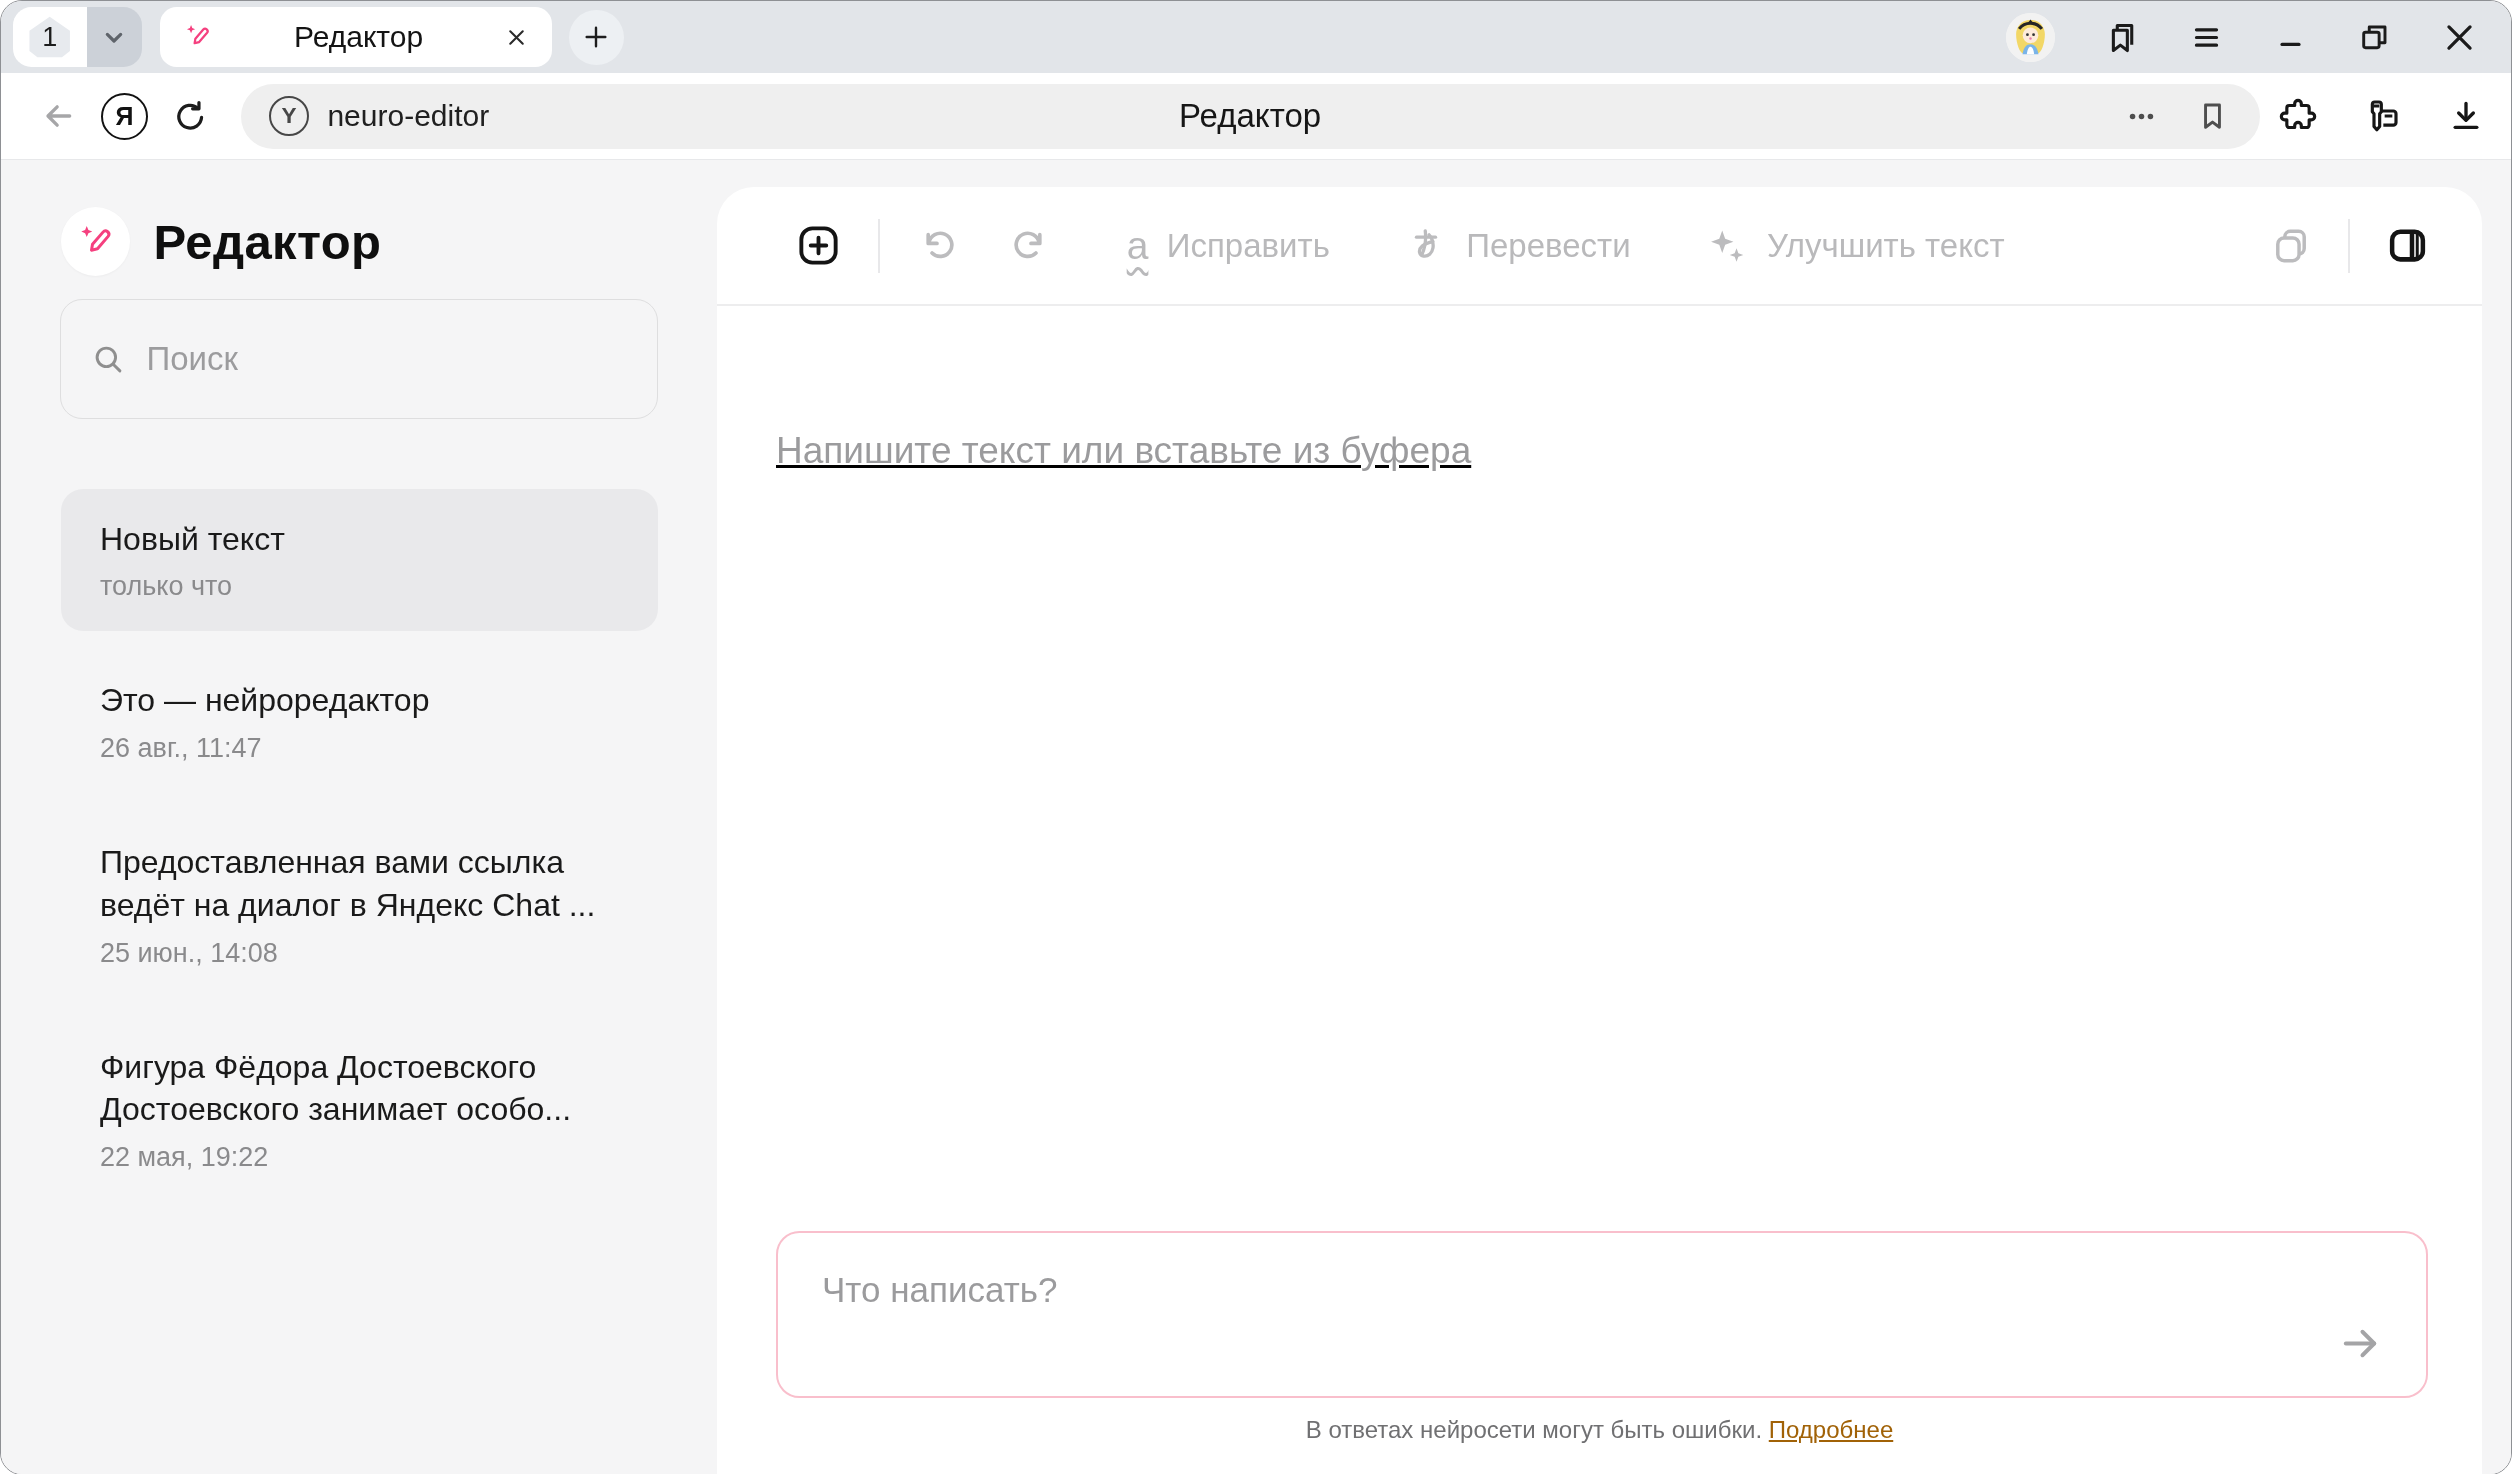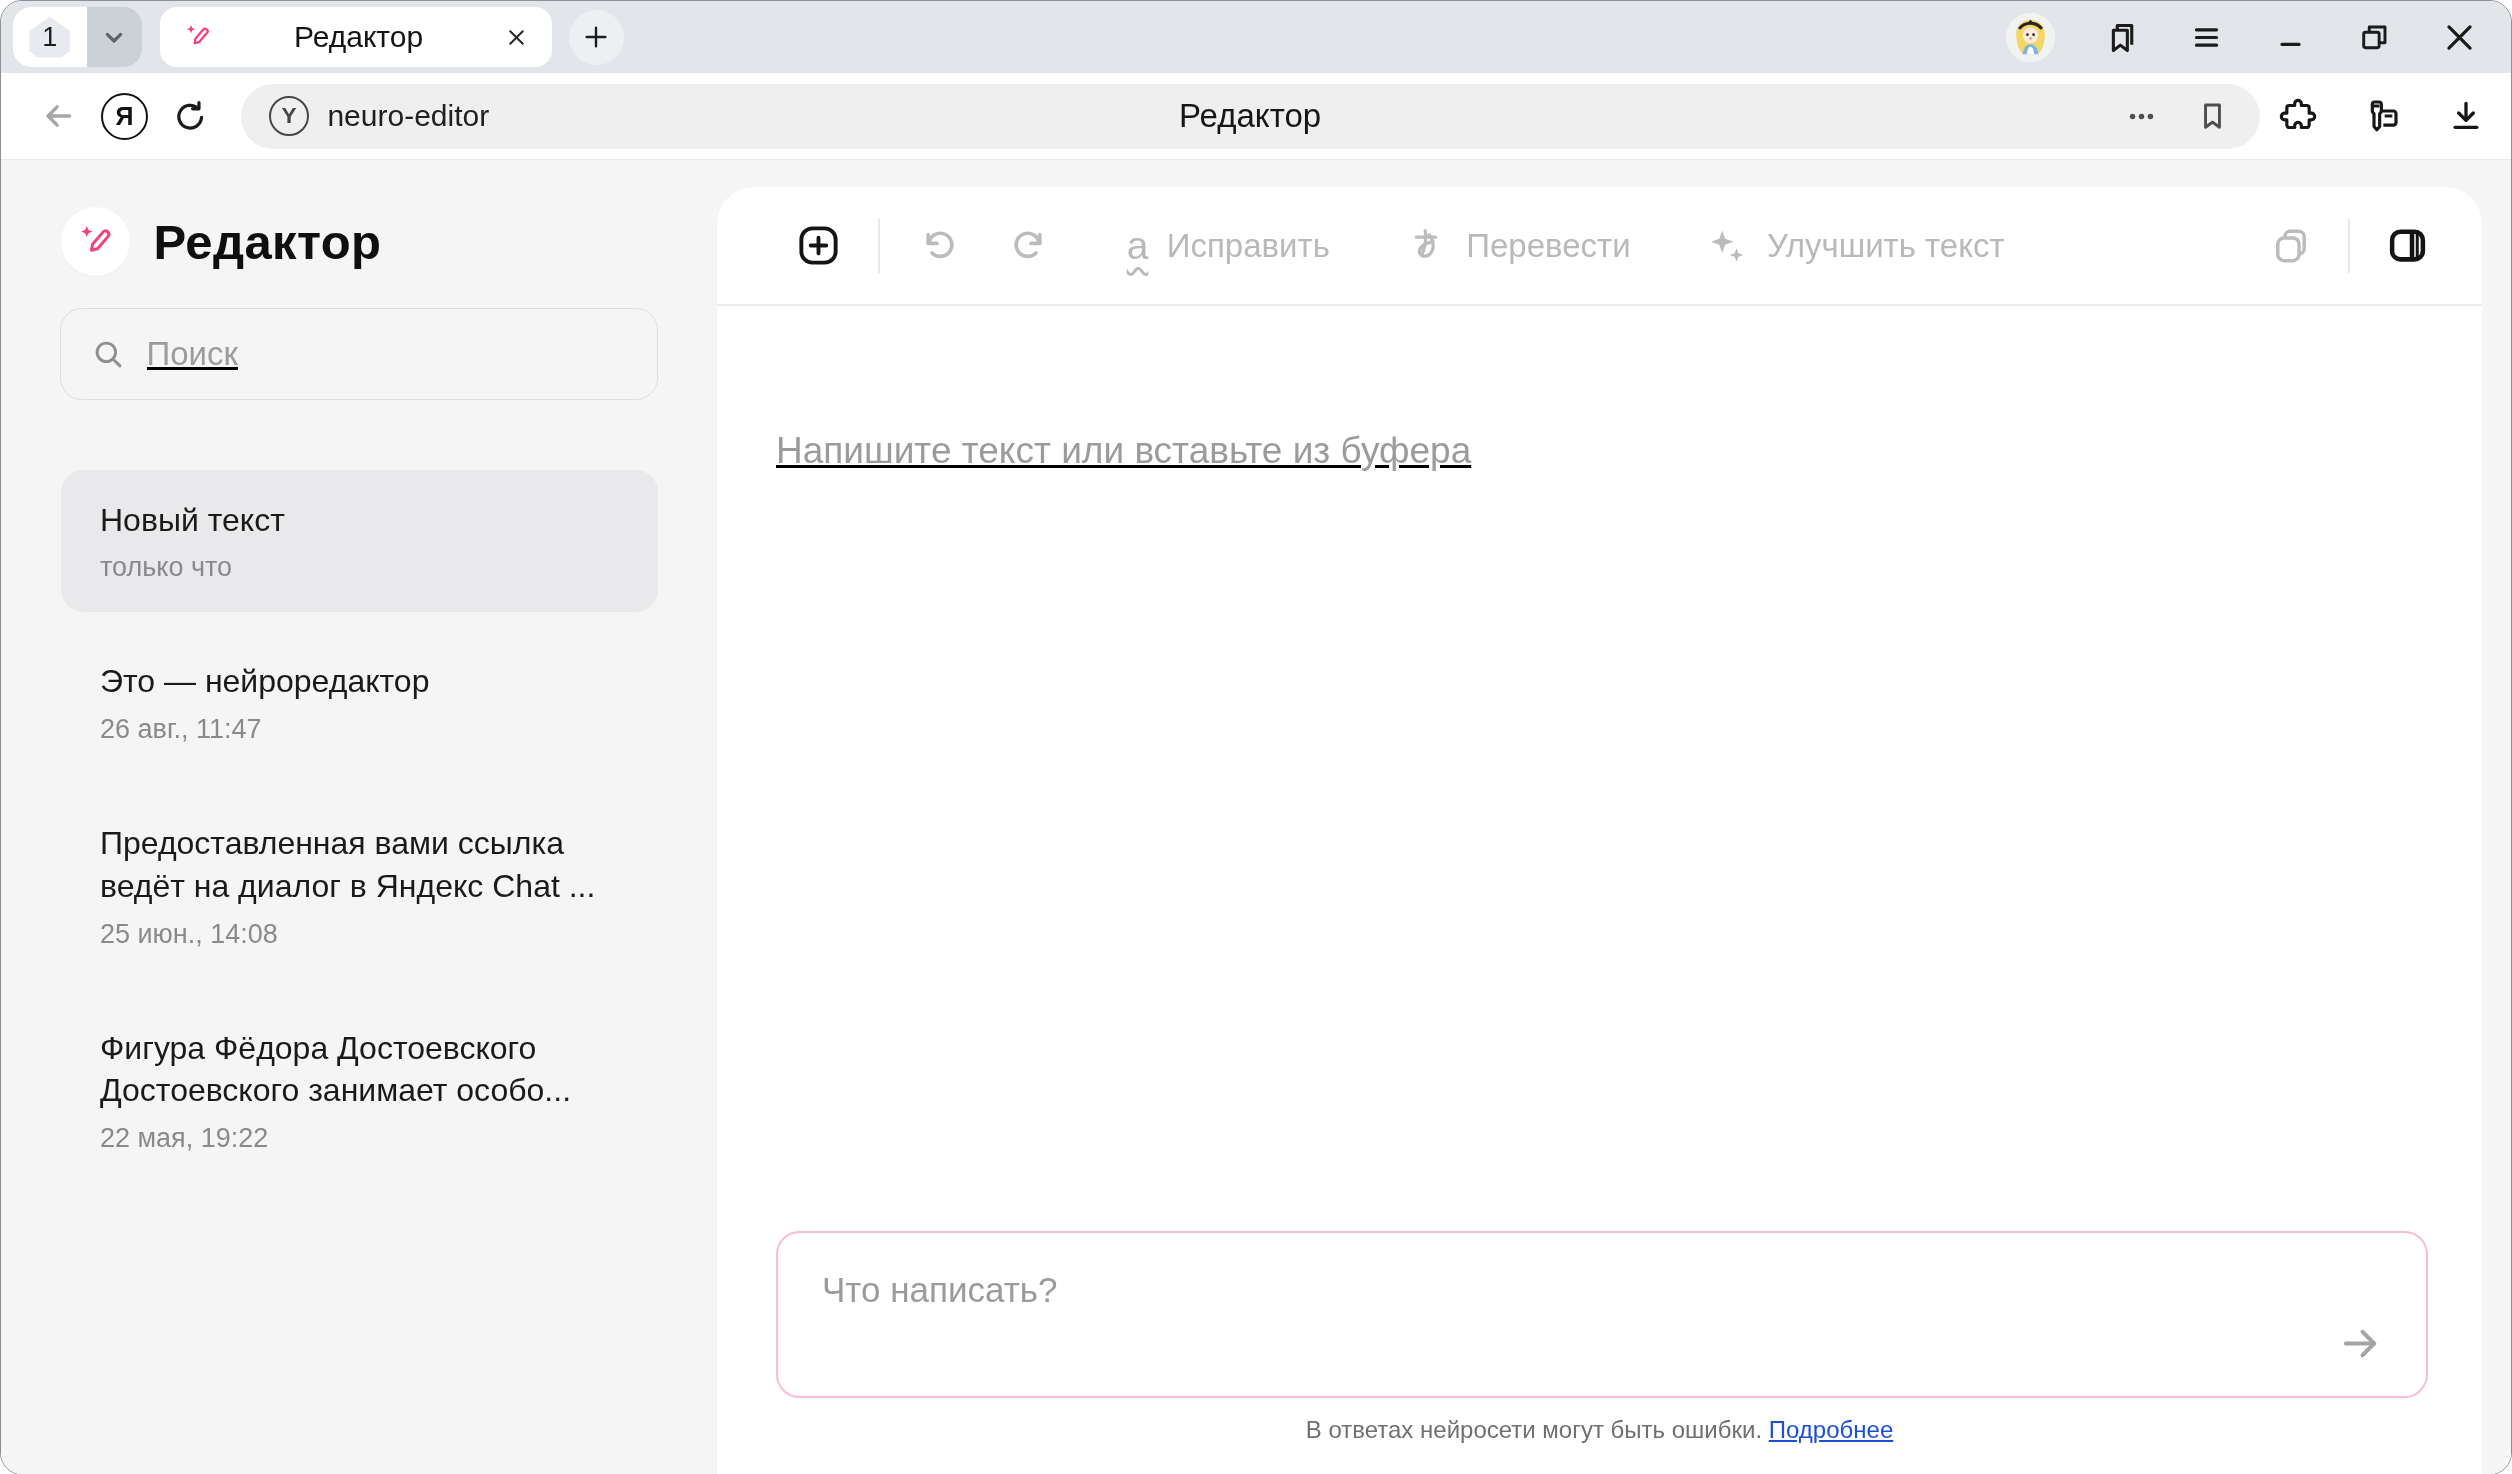--- a/index.html
+++ b/index.html
@@ -41,21 +41,21 @@
   .bar-right{display:flex;align-items:center;gap:44px;color:#161616;}
 
   
   .page{flex:1;background:#f5f5f6;display:flex;min-height:0;}
 
   
   .sidebar{width:716px;flex:0 0 auto;display:flex;flex-direction:column;min-height:0;}
   .brand{display:flex;align-items:center;gap:23.4px;padding:47px 0 0 60px;}
   .brand-badge{width:69px;height:69px;background:#fff;border-radius:50%;display:flex;align-items:center;justify-content:center;color:var(--accent-pink);box-shadow:0 0.8px 2.5px rgba(0,0,0,.04);}
   .brand-title{font-size:49px;font-weight:700;color:#0f0f0f;letter-spacing:0.4px;}
-  .search-box{margin:32px 59px 0 59px;height:92px;border:1.7px solid #dededf;border-radius:22px;display:flex;align-items:center;padding:0 28.5px;gap:20px;background:#f5f5f6;text-decoration:underline;}
+  .search-box{margin:23px 59px 0 59px;height:120px;border:1.7px solid #dededf;border-radius:22px;display:flex;align-items:center;padding:0 28.5px;gap:20px;background:#f5f5f6;}
   .search-box svg{color:#8f8f8f;flex:0 0 auto;}
   .search-input{border:none;outline:none;background:transparent;font-size:33px;color:#1c1c1c;width:100%;font-family:"Liberation Sans",sans-serif;}
   .search-input::placeholder{color:#9c9c9e;}
   .doclist{margin-top:70px;padding:0 59px 33px 60px;overflow:hidden;}
   .doc-item{padding:28.5px 39px;border-radius:22px;cursor:pointer;margin-bottom:20px;}
   .doc-item.selected{background:var(--selected-item-bg);}
   .doc-title{font-size:32px;line-height:1.32;color:#1a1a1a;font-weight:450;}
   .doc-meta{margin-top:11.7px;font-size:27px;color:#8a8a8c;}
 
   
@@ -75,21 +75,21 @@
   .toolbar-divider{height:1.7px;background:#ededee;flex:0 0 auto;}
 
   .editor{flex:1;min-height:0;padding:124px 59px 0 59px;text-decoration:underline;}
   .editor-placeholder{font-size:37px;color:#9b9b9d;}
 
   .prompt-box{flex:0 0 auto;margin:0 54px 0 59px;height:167px;border:2.5px solid var(--prompt-border);border-radius:23.4px;position:relative;background:#fff;}
   .prompt-input{width:100%;height:100%;border:none;outline:none;resize:none;border-radius:4px;padding:37px 109px 25px 44px;font-size:35px;color:#1d1d1d;font-family:"Liberation Sans",sans-serif;background:transparent;}
   .prompt-input::placeholder{color:#9b9b9d;}
   .send-btn{position:absolute;right:42px;bottom:28.5px;border:none;background:none;color:#a4a4a6;cursor:pointer;display:flex;}
   .disclaimer{flex:0 0 auto;text-align:center;font-size:24px;color:#707072;padding:18.4px 0 30px;}
-  .disclaimer a{color:#1d4ed8;text-decoration:underline;cursor:pointer;}
+  .disclaimer a{color:#a16207;text-decoration:underline;cursor:pointer;}
 </style>
 </head>
 <body>
 
 <div class="window">
 
   <div class="tabstrip">
     <div class="tabgroup-pill">
       <div class="tabgroup-count">
         <div class="pentagon">

